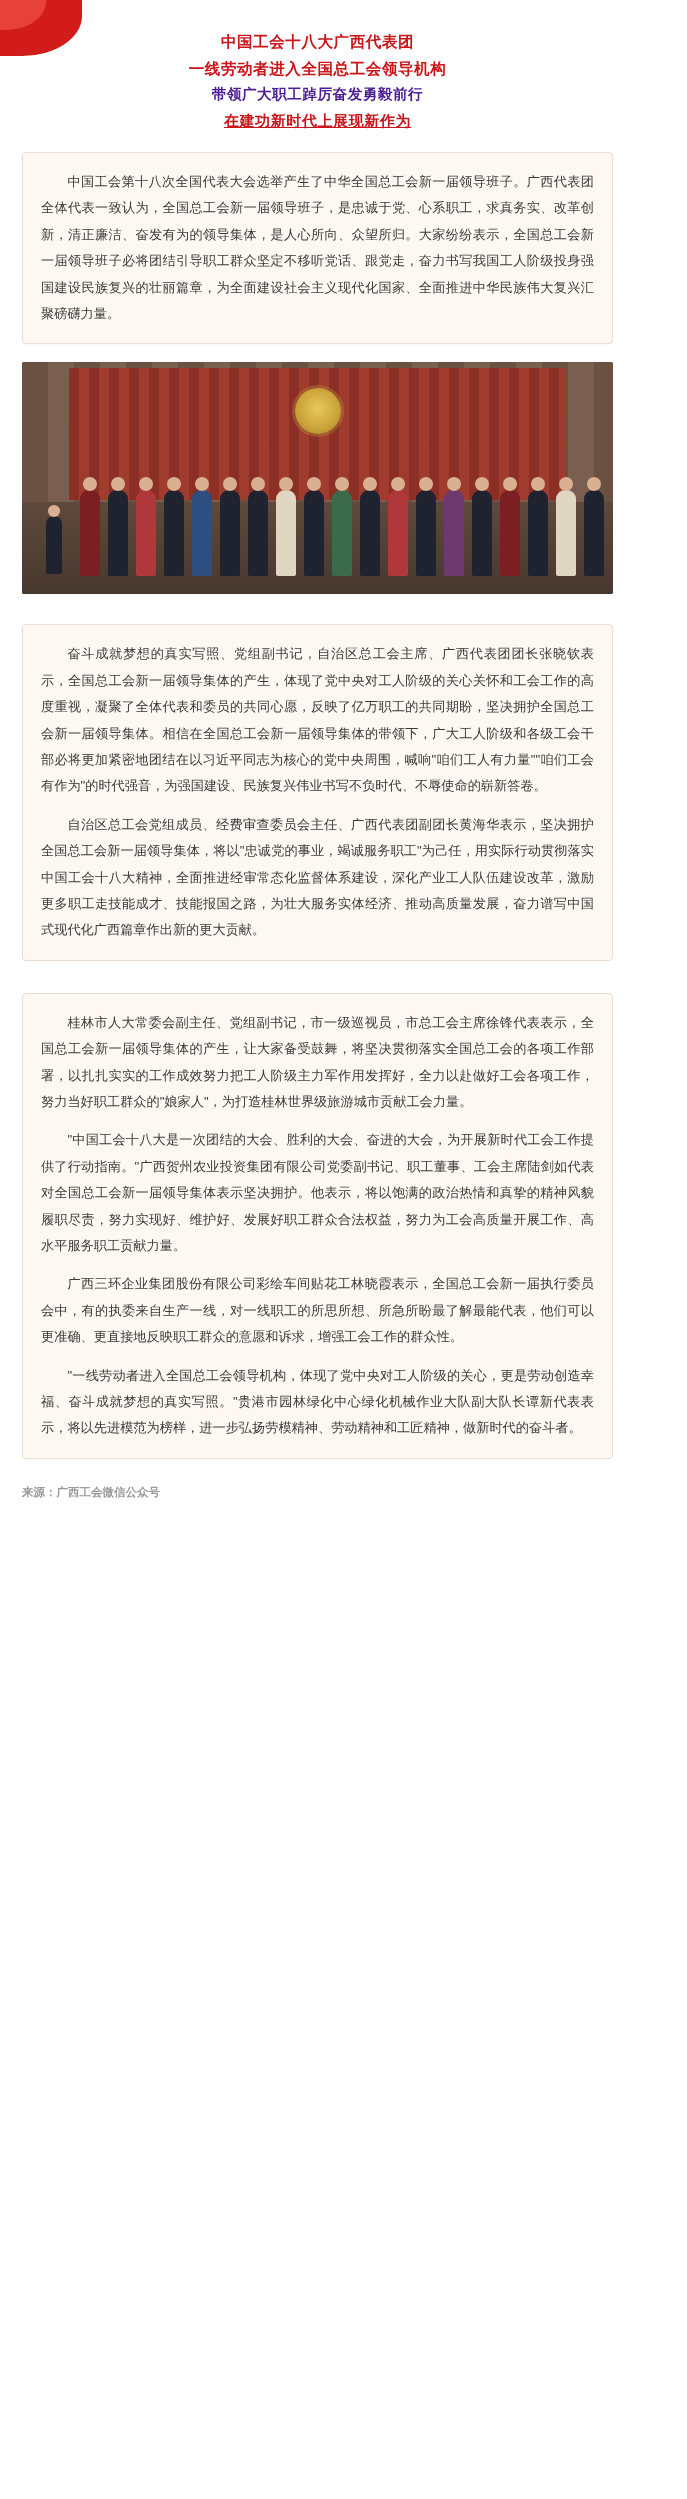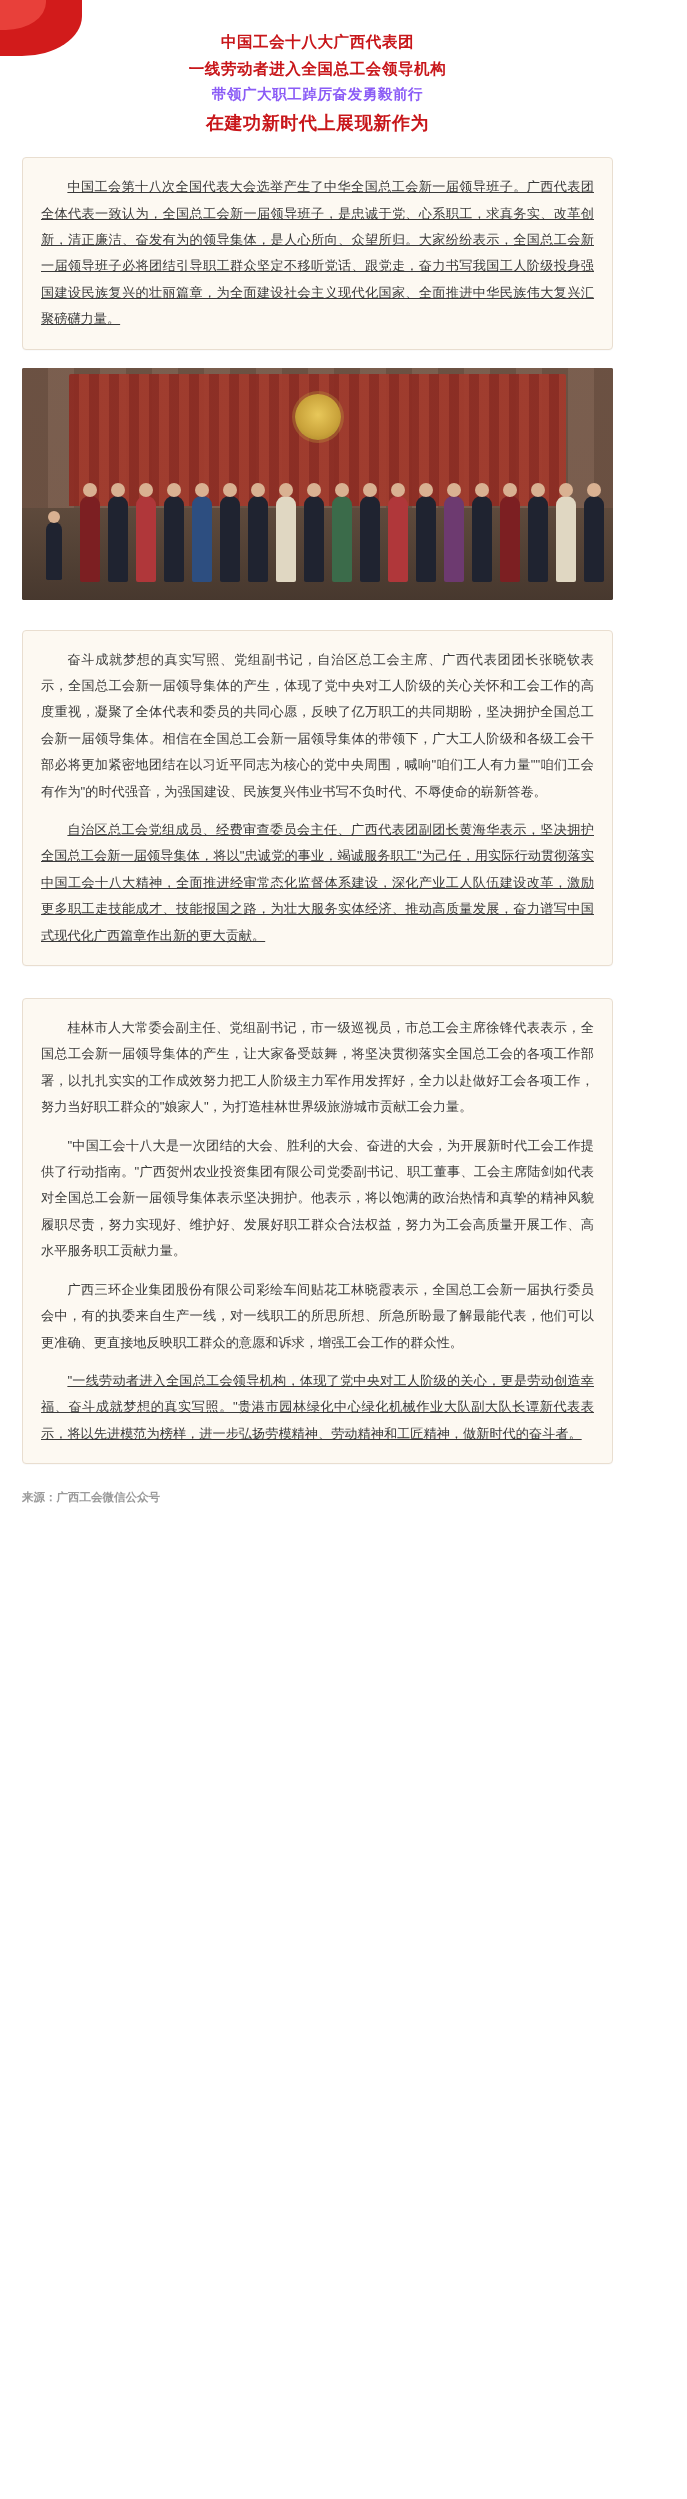--- a/index.html
+++ b/index.html
@@ -46,25 +46,26 @@
   }
   .title-line {
     font-size: 15.5px;
     font-weight: bold;
     color: #c8161a;
     line-height: 1.75;
     letter-spacing: 0.6px;
   }
   .title-line.sub {
     font-size: 14.5px;
-    color: #8b5cf6;
+    color: #4c1d95;
   }
   .title-line.sub2 {
-    font-size: 18px;
+    font-size: 15px;
     color: #c8161a;
+    text-decoration: underline;
   }
   .cardwrap {
     padding: 14px 22px 0 22px;
   }
   .card {
     background: #fdf9f2;
     border: 1px solid #e9ded0;
     border-radius: 4px;
     padding: 16px 18px 16px 18px;
     margin-bottom: 18px;
@@ -73,21 +74,20 @@
   .para {
     font-size: 13.2px;
     line-height: 2.0;
     color: #3a3a3a;
     text-align: justify;
     text-indent: 2em;
     margin: 0 0 12px 0;
   }
   .para:last-child {
     margin-bottom: 0;
-    text-decoration: underline;
   }
   .photo-wrap {
     padding: 0 22px;
     margin: 2px 0 16px 0;
   }
   .photo {
     position: relative;
     width: 100%;
     height: 232px;
     border-radius: 2px;

